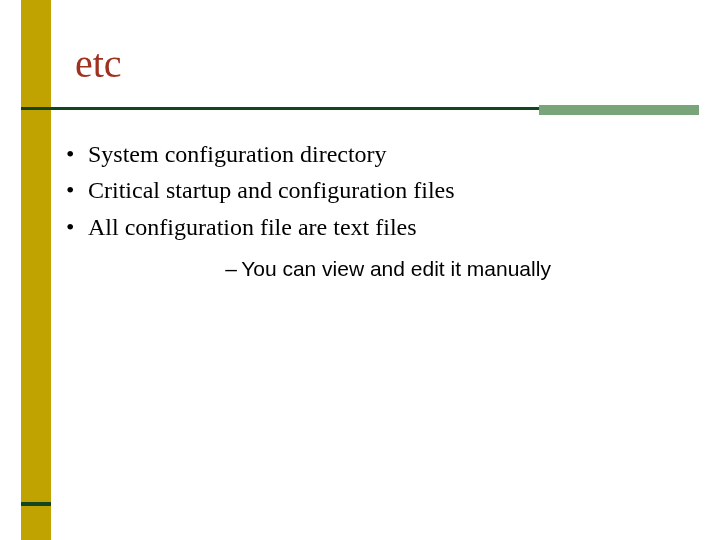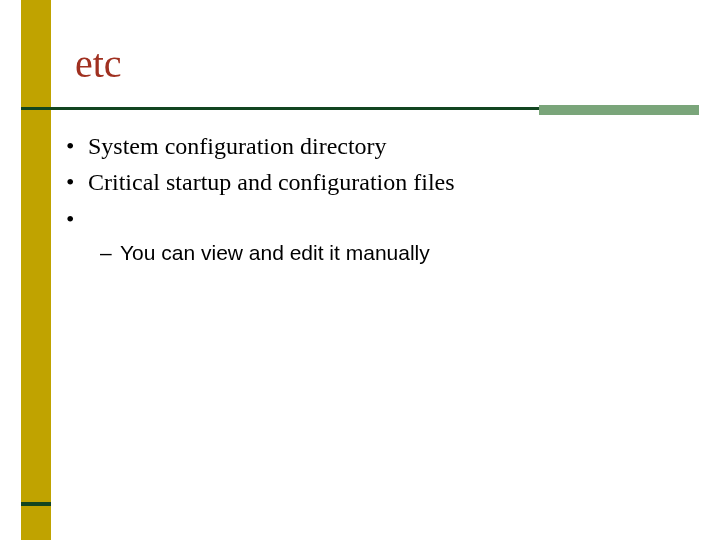--- a/index.html
+++ b/index.html
@@ -3,25 +3,25 @@
 <meta charset="utf-8">
 <style>
   * { margin: 0; padding: 0; box-sizing: border-box; }
   html, body { width: 720px; height: 540px; background: #fff; font-family: "Times New Roman", Times, serif; color: #000; }
   .slide { position: relative; width: 720px; height: 540px; }
   .mustard-bar { position: absolute; left: 21px; top: 0; width: 30px; height: 540px; background: #c0a300; }
   .title { position: absolute; left: 75px; top: 40px; font-size: 40px; color: #a03020; font-family: "Times New Roman", serif; text-align: right; }
   .rule-wrap { position: absolute; left: 21px; top: 107px; width: 678px; }
   .rule-dark { height: 3px; background: #124520; }
   .rule-accent { position: absolute; right: 0; top: -2px; width: 160px; height: 10px; background: #7aa57a; }
-  .content { position: absolute; left: 72px; top: 130px; width: 600px; }
+  .content { position: absolute; left: 72px; top: 138px; width: 600px; }
   ul.bullets { list-style: none; }
   ul.bullets > li { font-size: 24px; line-height: 1.35; margin-bottom: 4px; font-family: "Times New Roman", serif; }
   ul.bullets > li::before { content: "•"; display: inline-block; width: 22px; margin-left: -6px; }
-  ul.sub { list-style: none; margin-top: 4px; margin-left: 28px; }
+  ul.sub { list-style: none; margin-top: 12px; margin-left: 28px; text-align: center; }
   ul.sub > li { font-size: 21px; font-family: Arial, Helvetica, sans-serif; line-height: 1.35; }
   ul.sub > li::before { content: "–"; display: inline-block; width: 20px; }
   .footer-tick { position: absolute; left: 21px; bottom: 34px; width: 30px; height: 4px; background: #124520; }
 </style>
 </head>
 <body>
 
 <div class="slide">
   <div class="mustard-bar"></div>
 
@@ -29,21 +29,21 @@
 
   <div class="rule-wrap">
     <div class="rule-accent"></div>
     <div class="rule-dark"></div>
   </div>
 
   <div class="content">
     <ul class="bullets">
       <li><span>System configuration directory</span></li>
       <li><span>Critical startup and configuration files</span></li>
-      <li>
+      <li><span>All configuration file are text files</span>
         <ul class="sub">
           <li><span>You can view and edit it manually</span></li>
         </ul>
       </li>
     </ul>
   </div>
 
   <div class="footer-tick"></div>
 </div>
 

